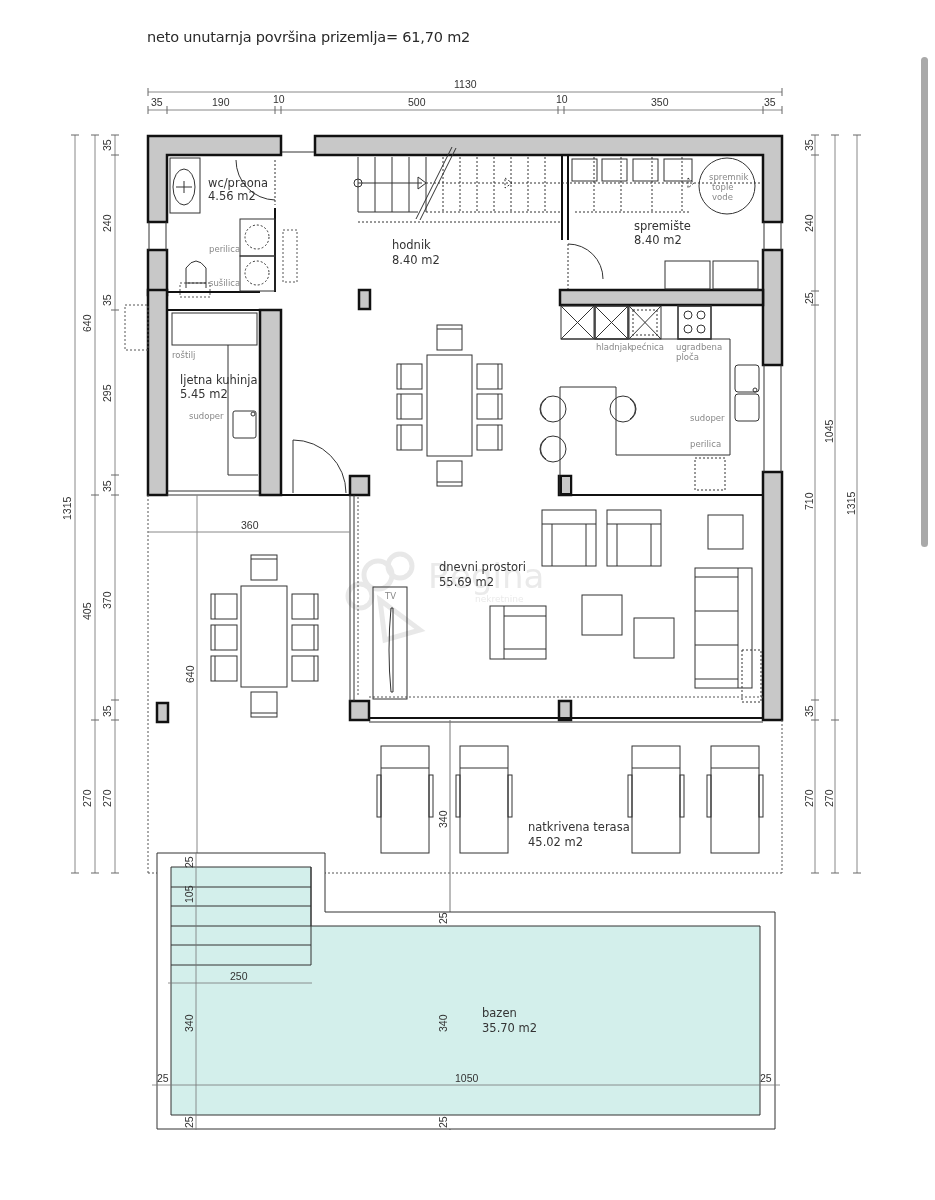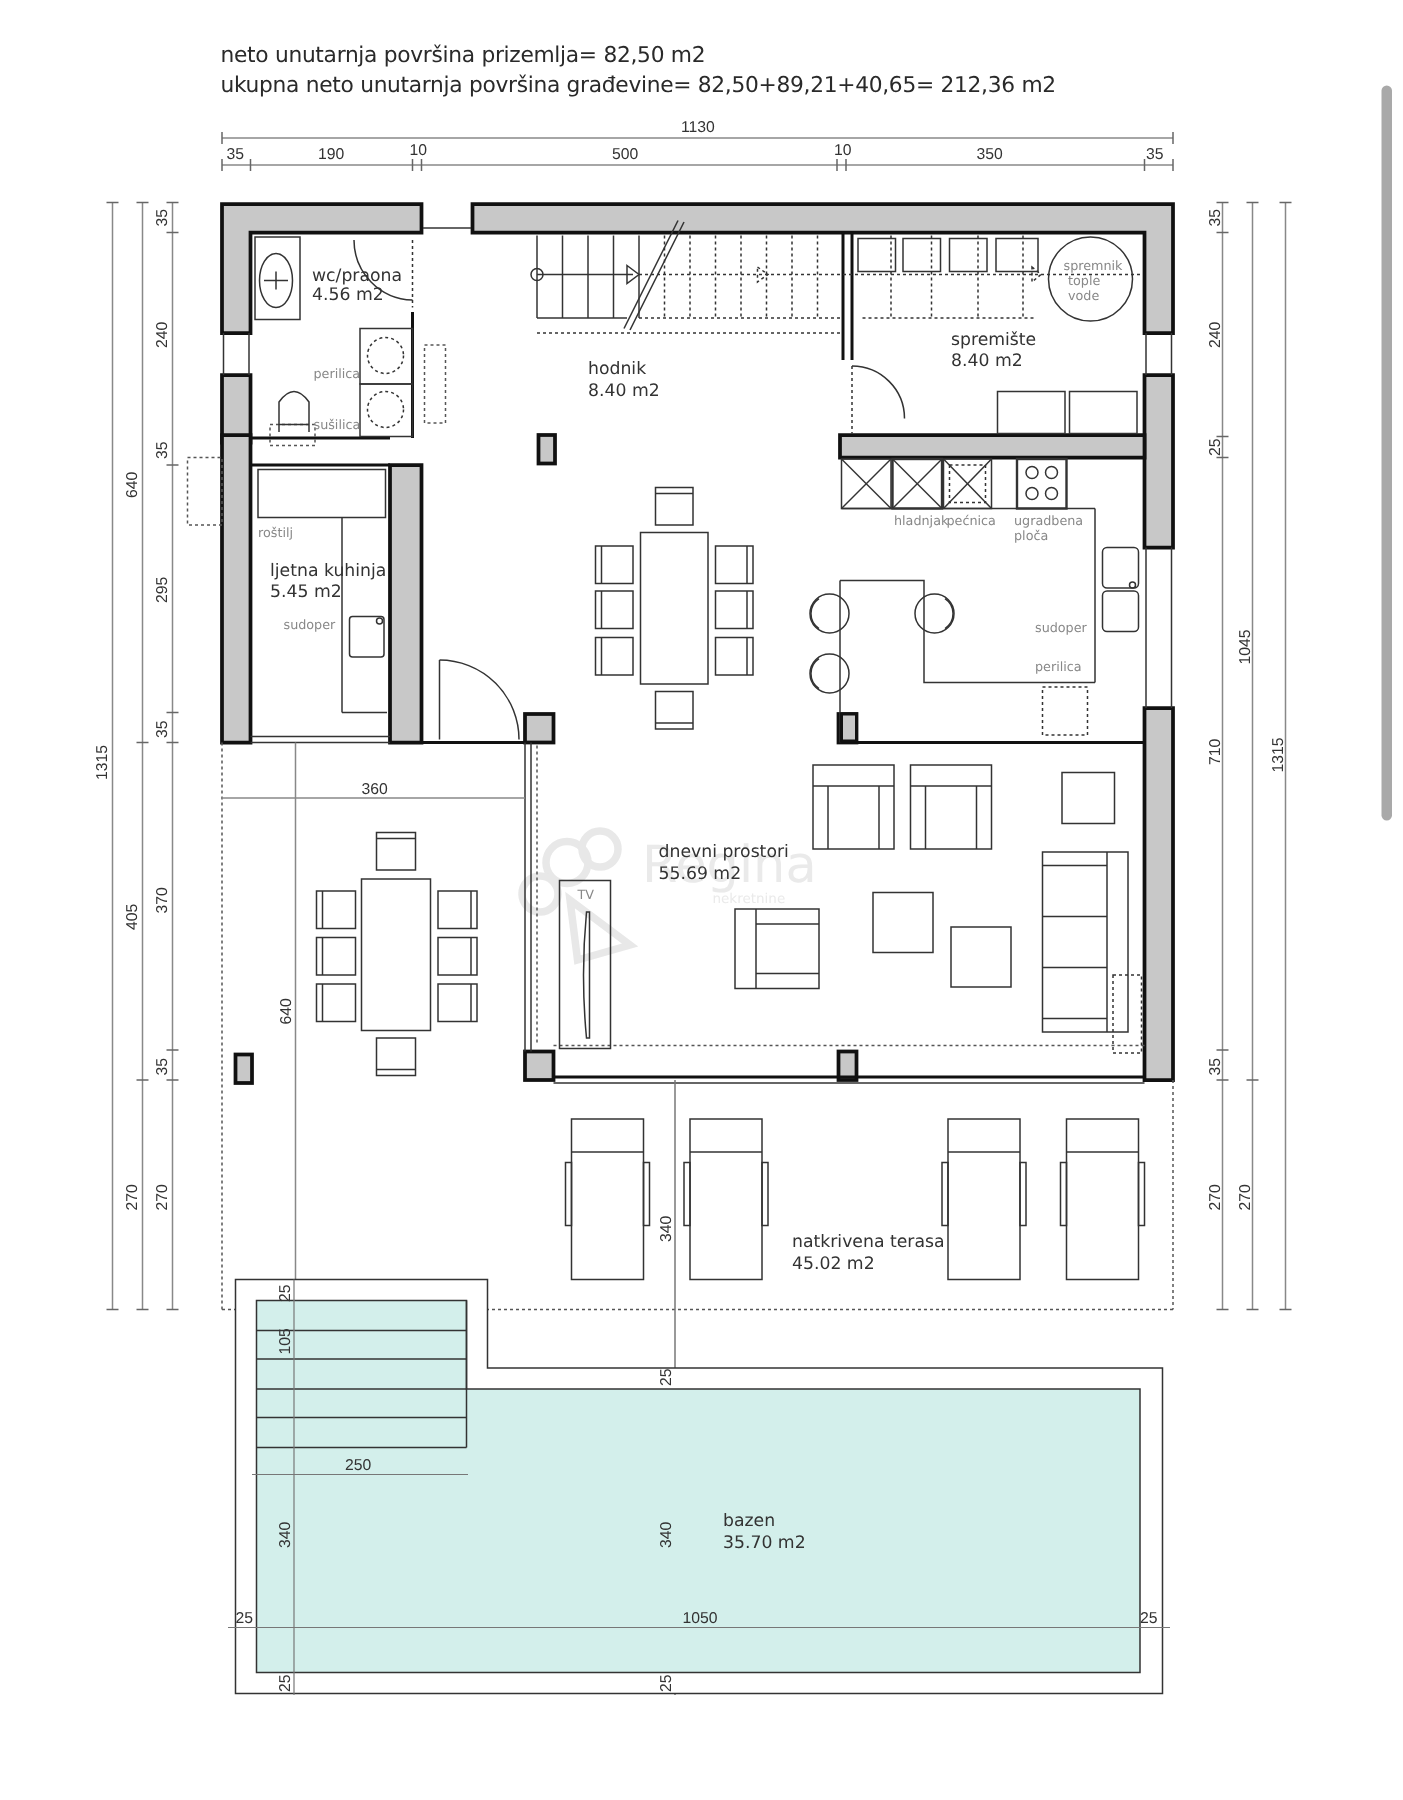--- a/index.html
+++ b/index.html
@@ -11,22 +11,21 @@
   .room{font-size:11.5px;}
   .small{font-size:8.5px;fill:#888;}
   .dim{font-family:"Liberation Sans","DejaVu Sans",sans-serif;font-size:10.5px;fill:#333;}
   .scrollbar{position:absolute;left:921px;top:57px;width:7px;height:490px;border-radius:4px;background:#a9a9a9;}
   .watermark{font-family:"DejaVu Sans",sans-serif;fill:#e8e8e8;}
 </style>
 </head>
 <body>
 
 <div class="header">
-  <div>neto unutarnja površina prizemlja= 82,50 m2</div>
-  <div>ukupna neto unutarnja površina građevine= 82,50+89,21+40,65= 212,36 m2</div>
+  <div>neto unutarnja površina prizemlja= 61,70 m2</div>
 </div>
 
 <svg width="935" height="1200" viewBox="0 0 935 1200">
 
   <g opacity="0.9">
     <g fill="none" stroke="#e6e6e6" stroke-width="5">
       <circle cx="378" cy="575" r="14"></circle>
       <circle cx="400" cy="566" r="12"></circle>
       <circle cx="360" cy="596" r="12"></circle>
       <path d="M380 600 L420 630 L385 640 Z"></path>

